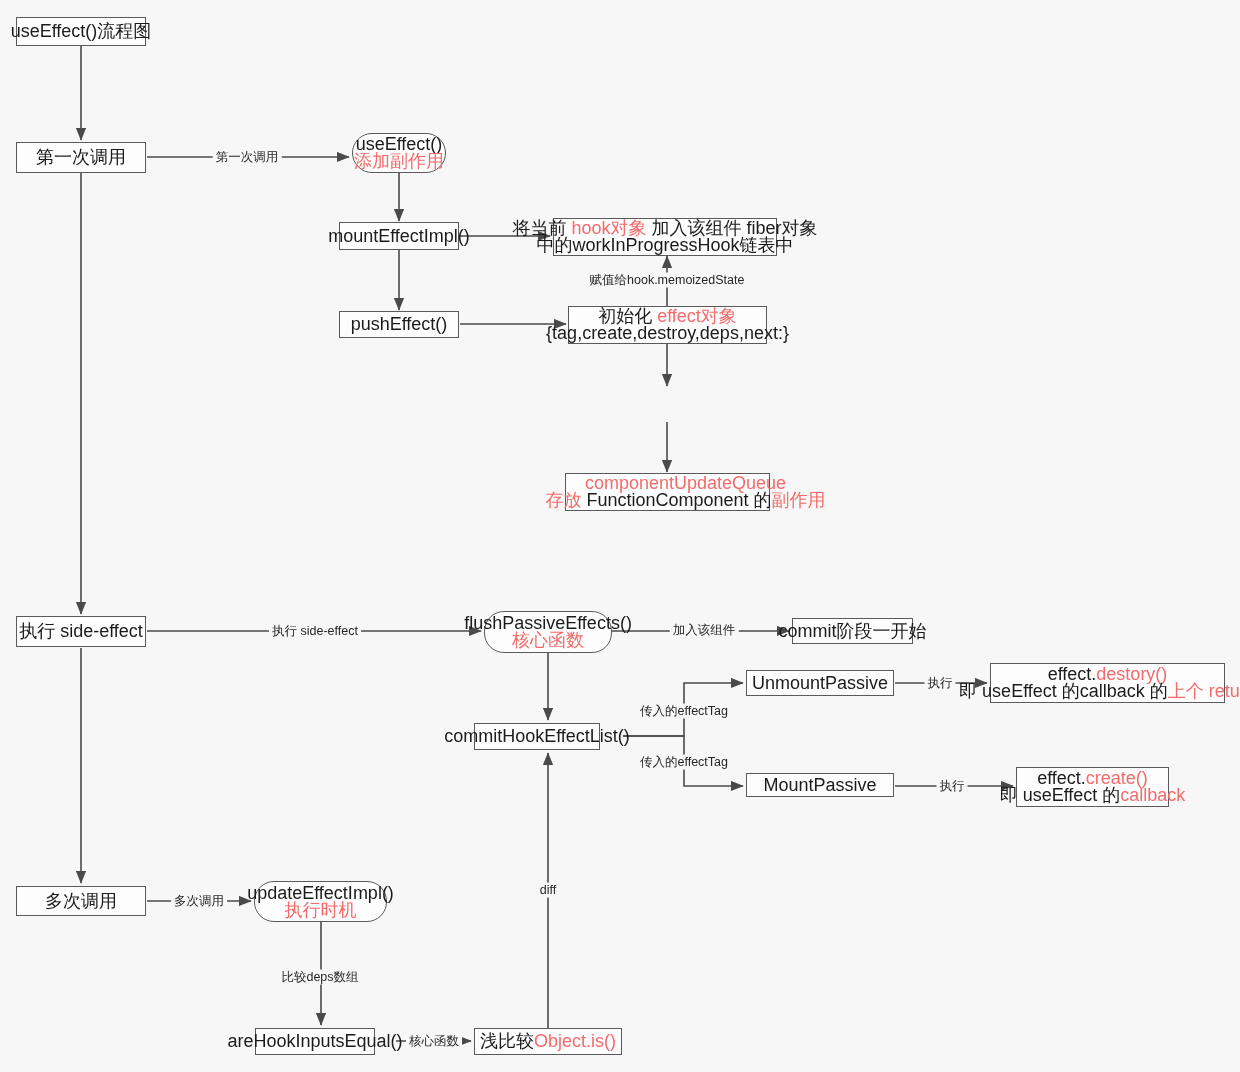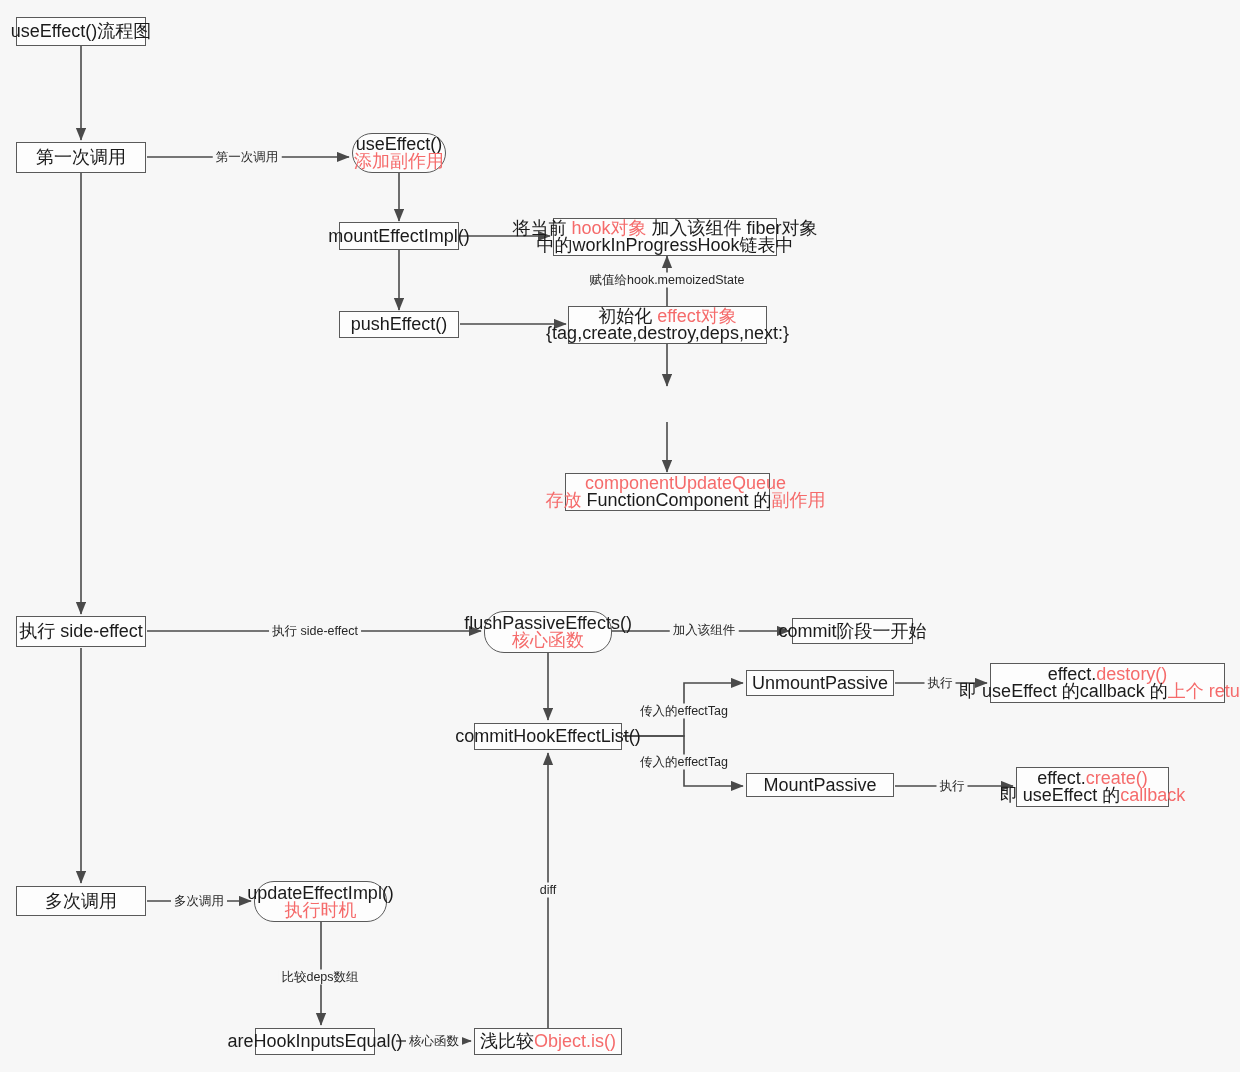--- a/index.html
+++ b/index.html
@@ -164,21 +164,21 @@
 
   <div class="node rounded" style="left:484px; top:611px; width:128px; height:42px;">
     <span class="line blk">flushPassiveEffects()</span>
     <span class="line red">核心函数</span>
   </div>
 
   <div class="node" style="left:792px; top:618px; width:121px; height:26px;">
     <span class="line">commit阶段一开始</span>
   </div>
 
-  <div class="node" style="left:474px; top:723px; width:148px; height:27px;">
+  <div class="node" style="left:474px; top:723px; width:126px; height:27px;">
     <span class="line">commitHookEffectList()</span>
   </div>
 
   <div class="node" style="left:746px; top:670px; width:148px; height:26px;">
     <span class="line">UnmountPassive</span>
   </div>
 
   <div class="node" style="left:746px; top:773px; width:148px; height:24px;">
     <span class="line">MountPassive</span>
   </div>

